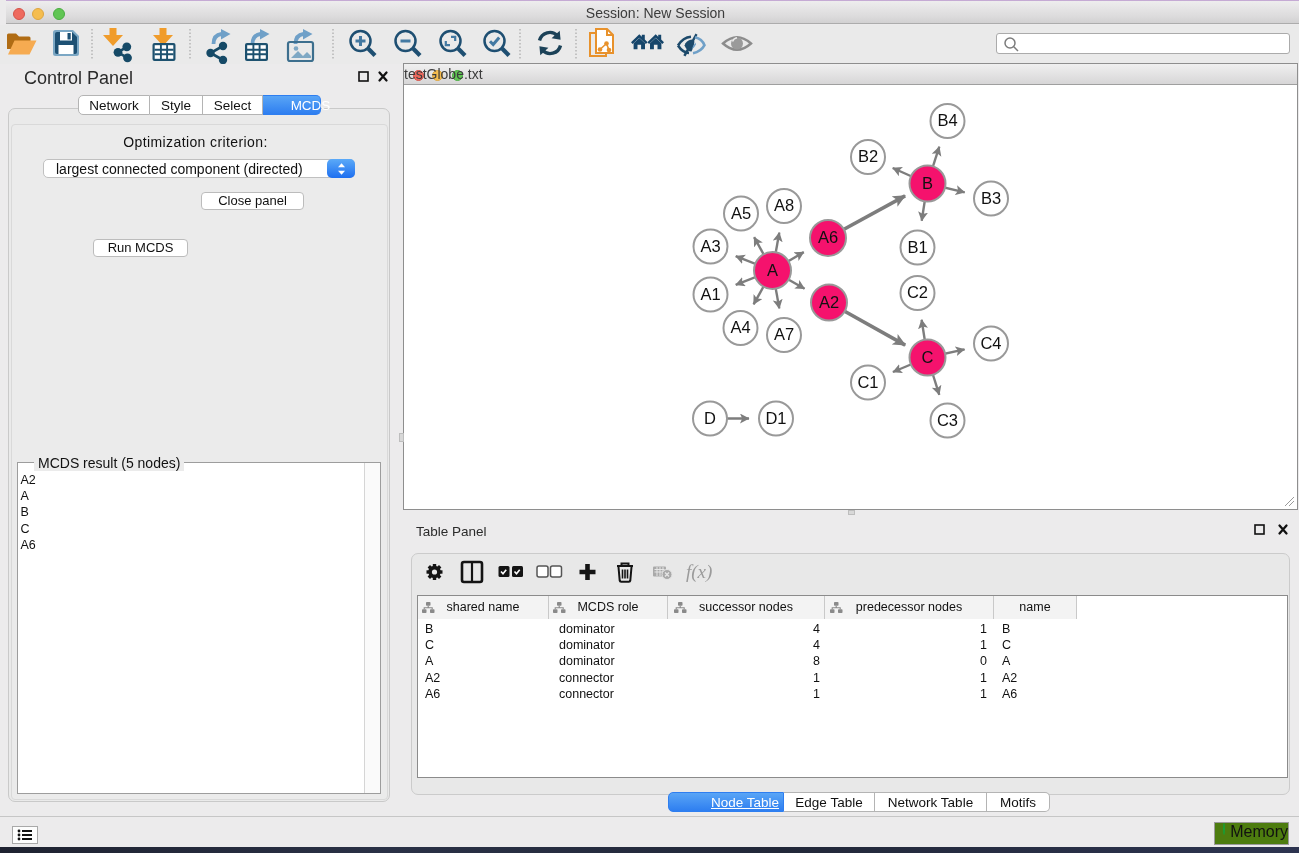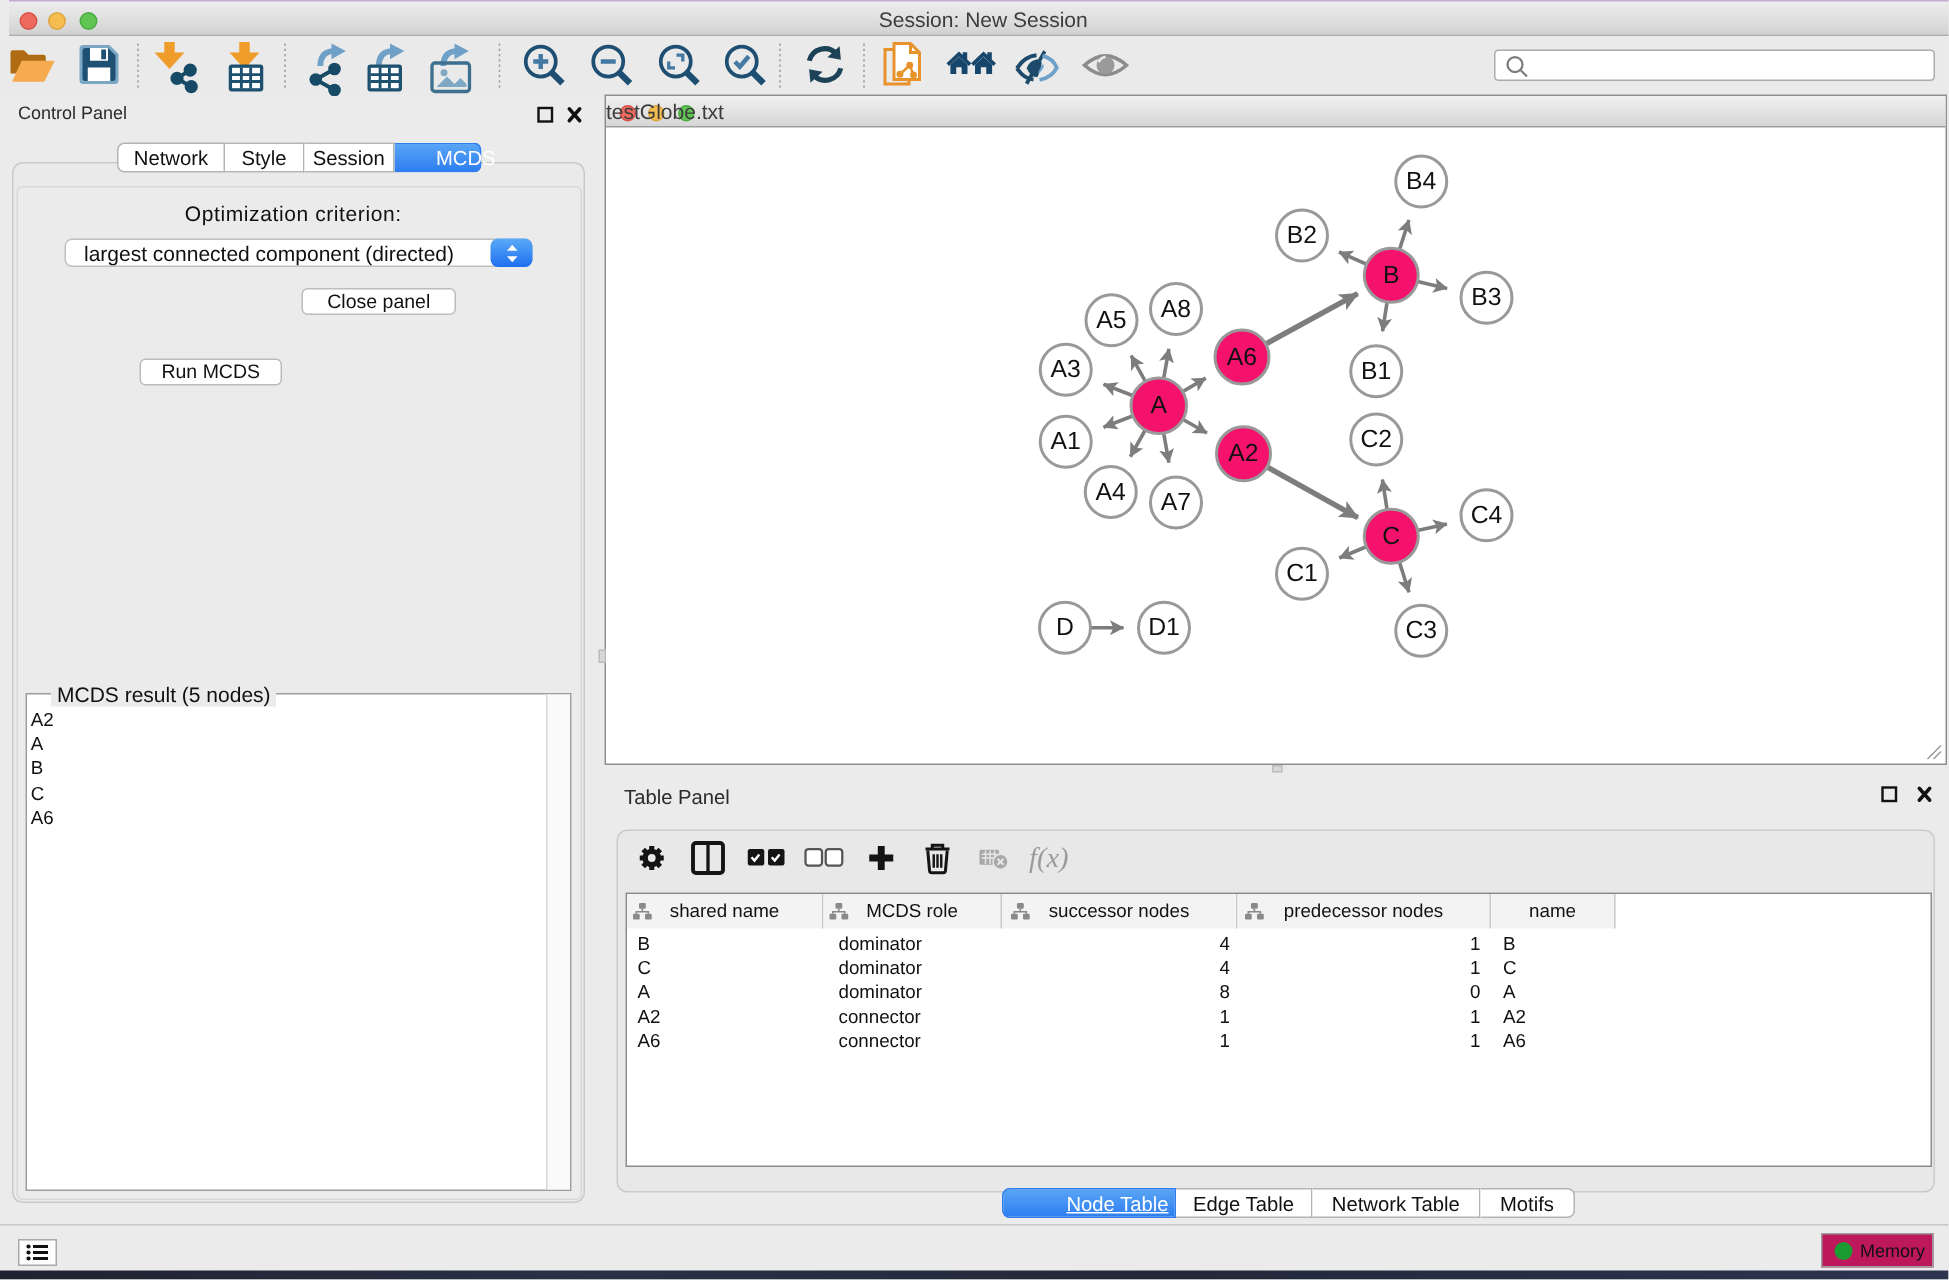--- a/index.html
+++ b/index.html
@@ -12,21 +12,21 @@
   background:linear-gradient(#eeedee 0%, #dcdbdc 70%, #d2d1d2 100%);
   border-top:1px solid #c5aad4; border-bottom:1px solid #acacac; }
 #titlebar .tl { position:absolute; top:7px; width:12px; height:12px; border-radius:50%; }
 #titlebar .title { position:absolute; width:100%; text-align:center; top:4px; font-size:14px; color:#3c3c3c; }
 
 #toolbar { position:absolute; left:0; top:25px; width:1299px; height:39px; background:#eaeaea; }
 #searchbox { position:absolute; left:996px; top:33px; width:294px; height:21px; background:#fff;
   border:1px solid #ababab; border-radius:3px; }
 
 
-#cp-title { position:absolute; left:12px; top:68px; font-size:12px; color:#2b2b2b; }
+#cp-title { position:absolute; left:24px; top:68px; font-size:18px; color:#2b2b2b; }
 #cp-panel { position:absolute; left:8px; top:108px; width:382px; height:694px;
   border:1px solid #c9c9c9; border-radius:7px; background:#eaeaea; }
 #cp-inner { position:absolute; left:11px; top:124px; width:377px; height:676px;
   border:1px solid #d9d9d9; border-radius:4px; background:#ebebeb; }
 .tabs { position:absolute; display:flex; }
 .tab { font-size:13.5px; color:#111; background:#fff; border:1px solid #b4b4b4; border-left:none;
   display:flex; align-items:center; justify-content:center; }
 .tab.first { border-left:1px solid #b4b4b4; border-radius:5px 0 0 5px; }
 .tab.last { border-radius:0 5px 5px 0; }
 .tab.sel { background:linear-gradient(#59a5f6,#2e7ef0); color:#fff; border-color:#2e7ef0;padding-left:38px; }
@@ -69,22 +69,22 @@
 .th { position:absolute; top:596px; height:23px; background:#f3f3f3; border-right:1px solid #c9c9c9;
   font-size:12.5px; color:#111; text-align:center; line-height:23px; }
 .td { position:absolute; font-size:12.5px; color:#111; height:16px; line-height:16px; }
 #tp-tabs { left:668px; top:792px; height:20px; }
 #tp-tabs .tab { font-size:13.5px; }
 
 
 #statusline { position:absolute; left:0; top:816px; width:1299px; border-top:1px solid #c6c6c6; }
 #listbtn { position:absolute; left:12px; top:826px; width:26px; height:18px; background:#fdfdfd;
   border:1px solid #a9a9a9; display:flex; align-items:center; justify-content:center; }
-#membtn { position:absolute; left:1214px; top:822px; width:75px; height:23px; background:#be185d;
-  border:1px solid #9b9b9b; font-size:12px; color:#111; display:flex; align-items:center; }
+#membtn { position:absolute; left:1214px; top:822px; width:75px; height:23px; background:#4d7c0f;
+  border:1px solid #9b9b9b; font-size:16px; color:#111; display:flex; align-items:flex-start; }
 #membtn .dot { width:12px; height:12px; border-radius:50%; background:#1b9c33; margin:0 5px 0 8px; }
 #wallpaper { position:absolute; left:0; top:847px; width:1299px; height:6px;
   background:linear-gradient(90deg,#1e2230,#2a3146 30%,#222839 60%,#2d3450); }
 </style>
 </head>
 <body>
 
 <div id="titlebar">
   <div class="tl" style="left:7px; background:#ee6a5e; border:0.5px solid #d55349;"></div>
   <div class="tl" style="left:26px; background:#f5bd4f; border:0.5px solid #dea640;"></div>
@@ -251,21 +251,21 @@
 <div id="cp-title">Control Panel</div>
 <svg class="abs" style="left:358px;top:70px;" width="32" height="13" viewBox="0 0 32 13">
   <rect x="1" y="2" width="9" height="9" fill="none" stroke="#111" stroke-width="1.6"></rect>
   <path d="M21.5 2.5 L28.5 10.5 M28.5 2.5 L21.5 10.5" stroke="#111" stroke-width="2.3" stroke-linecap="round"></path>
 </svg>
 <div id="cp-panel"></div>
 <div id="cp-inner"></div>
 <div class="tabs" id="cp-tabs">
   <div class="tab first" style="width:72px;text-align:center;">Network</div>
   <div class="tab" style="width:53px;">Style</div>
-  <div class="tab" style="width:60px;">Session</div>
+  <div class="tab" style="width:60px;">Select</div>
   <div class="tab last sel" style="width:58px;">MCDS</div>
 </div>
 <div id="opt-label">Optimization criterion:</div>
 <div id="cp-select">
   <div class="txt">largest connected component (directed)</div>
   <div class="step">
     <svg width="29" height="20" viewBox="0 0 29 20">
       <path d="M11 8.2 L14.5 4.2 L18 8.2 Z" fill="#fff"></path>
       <path d="M11 11.8 L14.5 15.8 L18 11.8 Z" fill="#fff"></path>
     </svg>

